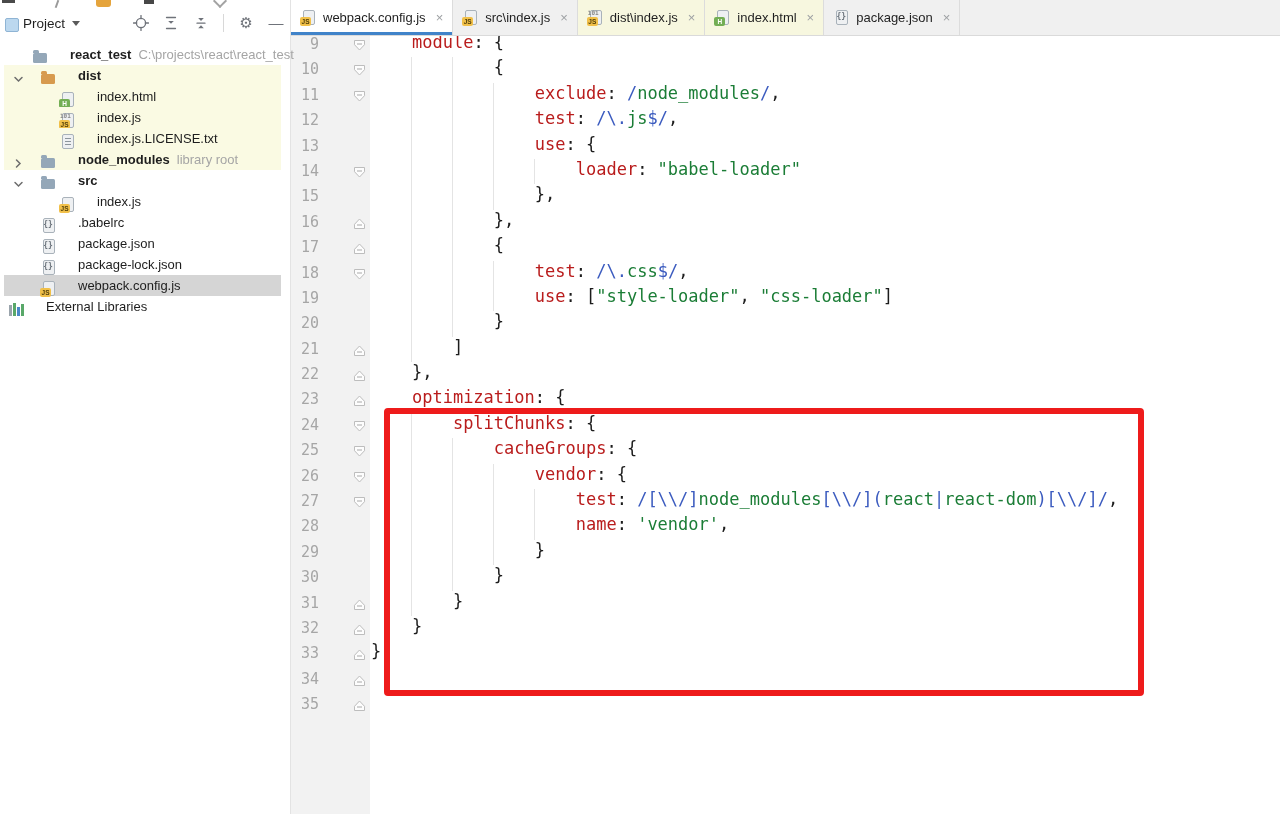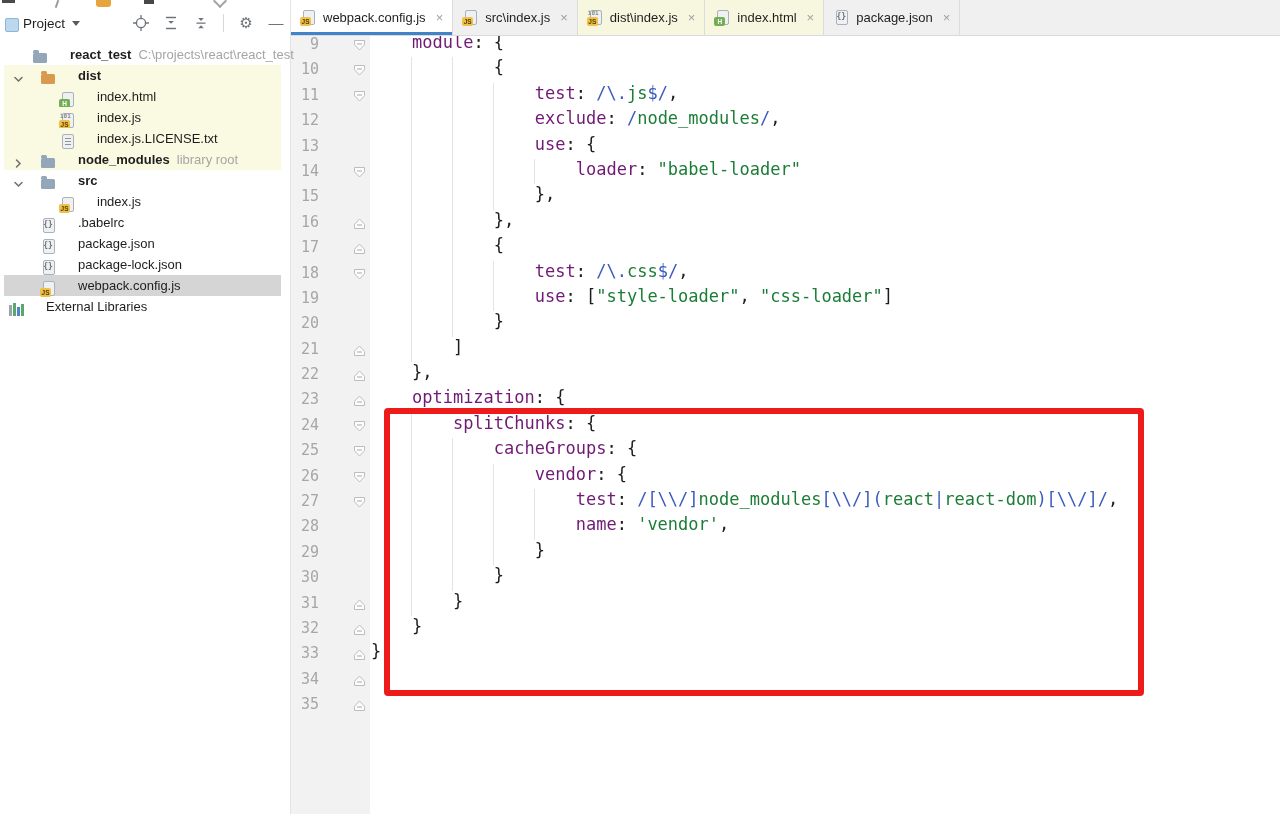--- a/index.html
+++ b/index.html
@@ -68,21 +68,21 @@
   #gutter{position:absolute;left:0;top:35px;bottom:0;width:79px;background:#f2f2f2;overflow:hidden;}
   #gutter-lines{position:absolute;left:0;top:-3px;right:0;}
   .gl{position:relative;height:25.4px;}
   .gl .num{position:absolute;left:0;top:0;width:28px;text-align:right;font:15px "DejaVu Sans Mono",monospace;color:#a6a6a6;line-height:25.4px;}
   .gl .fold{position:absolute;left:62px;top:6px;width:13px;height:13px;}
 
   #code{position:absolute;left:79px;top:35px;right:0;bottom:0;overflow:hidden;}
   #code-lines{position:absolute;left:0;top:-3px;right:0;}
   .cl{position:relative;height:25.4px;line-height:25.4px;font:17px "DejaVu Sans Mono",monospace;white-space:pre;color:#1c1c1c;padding-left:1px;}
   .cl i.g{position:absolute;top:0;bottom:0;width:1px;background:#e4e4e4;}
-  .tk-k{color:#701a75;}
+  .tk-k{color:#b91c1c;}
   .tk-p{color:#1c1c1c;}
   .tk-s{color:#1b7d36;}
   .tk-b{color:#3b5bbf;}
 
   #annotation-box{position:absolute;left:93px;top:408px;width:748px;height:276px;border:6px solid #ee1b1b;border-radius:4px;z-index:15;pointer-events:none;}
 </style>
 </head>
 <body>
 
 <div id="app">
@@ -349,22 +349,22 @@
                 <path d="M6.5 2 11.5 7.3v4.2h-10V7.3Z" fill="#fdfdfd" stroke="#bdbdbd"></path>
                 <path d="M4 8h5" stroke="#a9a9a9"></path>
               </svg></span>
           </div>
         </div>
     </div>
     <div id="code">
       <div id="code-lines">
           <div class="cl"><span class="tk-p">    </span><span class="tk-k">module</span><span class="tk-p">: {</span></div>
           <div class="cl"><i class="g" style="left: 4ch;"></i><i class="g" style="left: 8ch;"></i><span class="tk-p">            {</span></div>
+          <div class="cl"><i class="g" style="left: 4ch;"></i><i class="g" style="left: 8ch;"></i><i class="g" style="left: 12ch;"></i><span class="tk-p">                </span><span class="tk-k">exclude</span><span class="tk-p">: </span><span class="tk-b">/</span><span class="tk-s">node_modules</span><span class="tk-b">/</span><span class="tk-p">,</span></div>
           <div class="cl"><i class="g" style="left: 4ch;"></i><i class="g" style="left: 8ch;"></i><i class="g" style="left: 12ch;"></i><span class="tk-p">                </span><span class="tk-k">test</span><span class="tk-p">: </span><span class="tk-b">/\.</span><span class="tk-s">js</span><span class="tk-b">$/</span><span class="tk-p">,</span></div>
-          <div class="cl"><i class="g" style="left: 4ch;"></i><i class="g" style="left: 8ch;"></i><i class="g" style="left: 12ch;"></i><span class="tk-p">                </span><span class="tk-k">exclude</span><span class="tk-p">: </span><span class="tk-b">/</span><span class="tk-s">node_modules</span><span class="tk-b">/</span><span class="tk-p">,</span></div>
           <div class="cl"><i class="g" style="left: 4ch;"></i><i class="g" style="left: 8ch;"></i><i class="g" style="left: 12ch;"></i><span class="tk-p">                </span><span class="tk-k">use</span><span class="tk-p">: {</span></div>
           <div class="cl"><i class="g" style="left: 4ch;"></i><i class="g" style="left: 8ch;"></i><i class="g" style="left: 12ch;"></i><i class="g" style="left: 16ch;"></i><span class="tk-p">                    </span><span class="tk-k">loader</span><span class="tk-p">: </span><span class="tk-s">"babel-loader"</span></div>
           <div class="cl"><i class="g" style="left: 4ch;"></i><i class="g" style="left: 8ch;"></i><i class="g" style="left: 12ch;"></i><span class="tk-p">                },</span></div>
           <div class="cl"><i class="g" style="left: 4ch;"></i><i class="g" style="left: 8ch;"></i><span class="tk-p">            },</span></div>
           <div class="cl"><i class="g" style="left: 4ch;"></i><i class="g" style="left: 8ch;"></i><span class="tk-p">            {</span></div>
           <div class="cl"><i class="g" style="left: 4ch;"></i><i class="g" style="left: 8ch;"></i><i class="g" style="left: 12ch;"></i><span class="tk-p">                </span><span class="tk-k">test</span><span class="tk-p">: </span><span class="tk-b">/\.</span><span class="tk-s">css</span><span class="tk-b">$/</span><span class="tk-p">,</span></div>
           <div class="cl"><i class="g" style="left: 4ch;"></i><i class="g" style="left: 8ch;"></i><i class="g" style="left: 12ch;"></i><span class="tk-p">                </span><span class="tk-k">use</span><span class="tk-p">: [</span><span class="tk-s">"style-loader"</span><span class="tk-p">, </span><span class="tk-s">"css-loader"</span><span class="tk-p">]</span></div>
           <div class="cl"><i class="g" style="left: 4ch;"></i><i class="g" style="left: 8ch;"></i><span class="tk-p">            }</span></div>
           <div class="cl"><i class="g" style="left: 4ch;"></i><span class="tk-p">        ]</span></div>
           <div class="cl"><span class="tk-p">    },</span></div>

